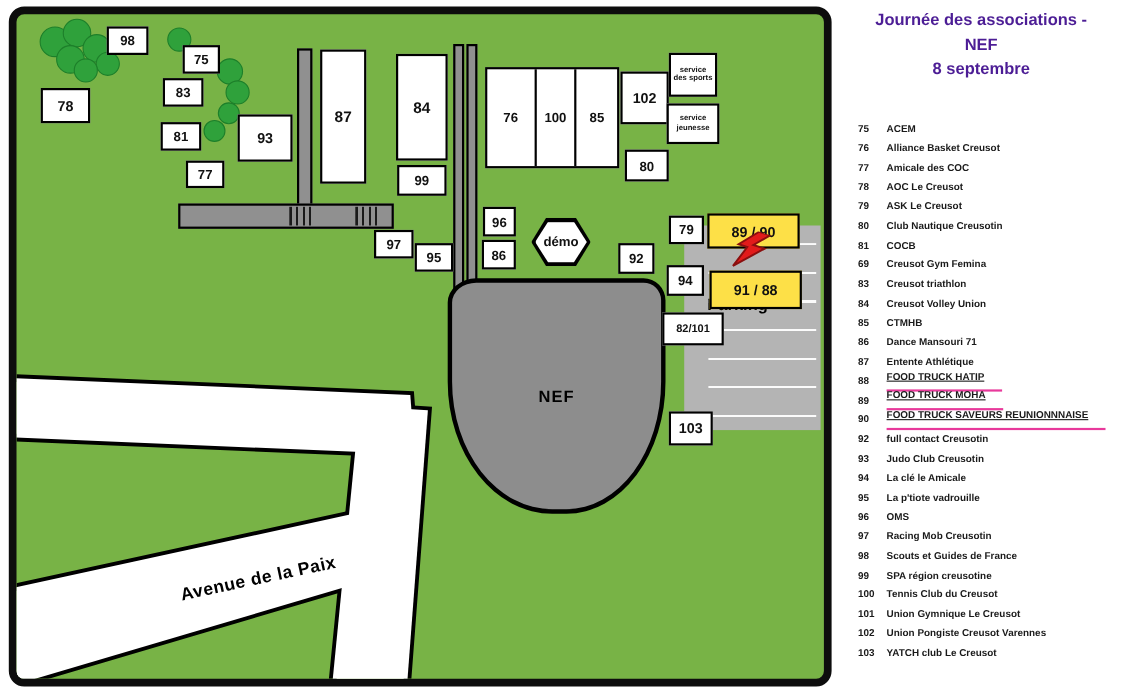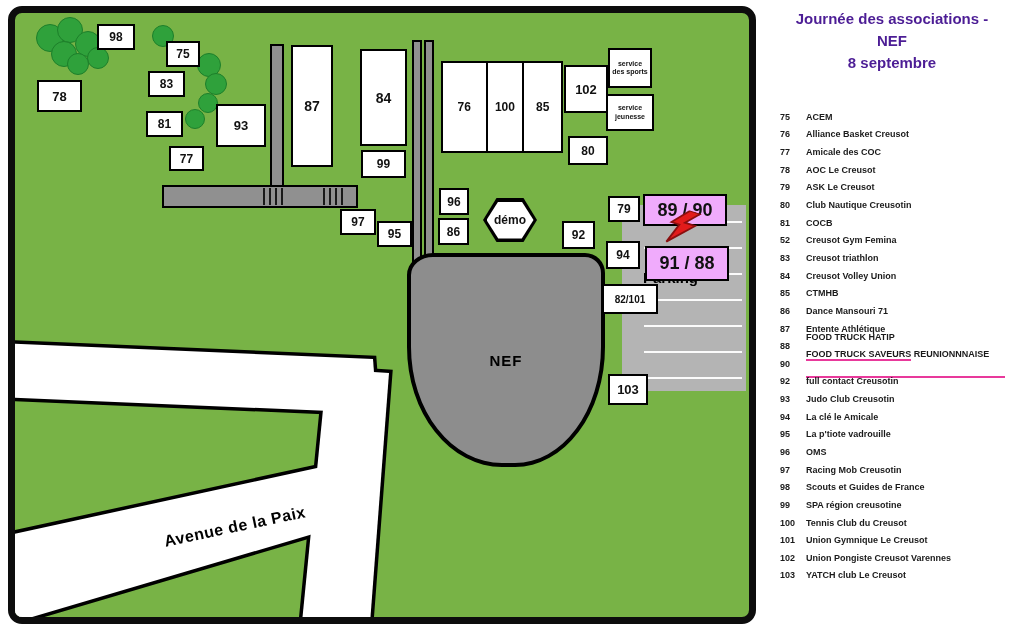--- a/index.html
+++ b/index.html
@@ -15,22 +15,22 @@
   .hatch{position:absolute;background:repeating-linear-gradient(90deg,#1a1a1a 0 2px,transparent 2px 6px);}
   .stand{position:absolute;background:#fff;border:2px solid #000;box-sizing:border-box;
          display:flex;align-items:center;justify-content:center;font-weight:700;font-size:12px;}
   .stand-block{position:absolute;background:#fff;border:2px solid #000;box-sizing:border-box;display:flex;}
   .cell{display:flex;align-items:center;justify-content:center;font-weight:700;font-size:12px;
         border-left:2px solid #000;box-sizing:border-box;}
   .cell:first-child{border-left:none;}
   .svc{position:absolute;background:#fff;border:2px solid #000;box-sizing:border-box;
        display:flex;align-items:center;justify-content:center;text-align:center;
        font-weight:700;font-size:7px;line-height:1.2;padding:1px;}
-  .pink{position:absolute;background:#f0abfc;border:2px solid #000;box-sizing:border-box;
-        display:flex;align-items:center;justify-content:center;font-weight:700;font-size:18px;color:#111;}
+  .pink{position:absolute;background:#fde047;border:2px solid #000;box-sizing:border-box;
+        display:flex;align-items:center;justify-content:center;font-weight:700;font-size:13px;color:#111;}
   .bolt{position:absolute;}
   .hex-outer{position:absolute;width:54px;height:44px;background:#000;
              clip-path:polygon(25% 0,75% 0,100% 50%,75% 100%,25% 100%,0 50%);
              display:flex;align-items:center;justify-content:center;}
   .hex-inner{width:47px;height:37px;background:#fff;
              clip-path:polygon(25% 0,75% 0,100% 50%,75% 100%,25% 100%,0 50%);
              display:flex;align-items:center;justify-content:center;font-weight:700;font-size:12px;}
   .parking{position:absolute;left:607px;top:192px;width:124px;height:186px;background:#b4b4b4;}
   .plines{position:absolute;left:22px;top:16px;right:4px;bottom:10px;
           background:repeating-linear-gradient(180deg,rgba(255,255,255,.95) 0 2px,transparent 2px 26px);}
@@ -43,21 +43,21 @@
   .avenue{position:absolute;left:148px;top:505px;transform:rotate(-12deg);
           font-weight:800;font-size:16px;color:#000;letter-spacing:.5px;white-space:nowrap;}
 
   
   .panel{position:absolute;left:760px;top:0;width:264px;height:633px;background:#fff;}
   .title{margin-top:8px;text-align:center;font-weight:700;font-size:15px;line-height:1.45;color:#4c1d95;}
   .legend{position:absolute;left:20px;top:108px;right:6px;}
   .lrow{display:flex;align-items:center;height:17.65px;}
   .lnum{width:26px;font-weight:700;font-size:9px;color:#1a1a1a;flex-shrink:0;}
   .lname{font-weight:700;font-size:9px;color:#1a1a1a;white-space:nowrap;}
-  .lrow.hl .lname{border-bottom:2.5px solid #e8399b;padding-bottom:17px;padding-right:16px;}
+  .lrow.hl .lname{border-bottom:2.5px solid #e8399b;padding-bottom:7px;padding-right:16px;text-decoration:underline;}
 </style>
 </head>
 <body>
 
 <div class="stage">
 
   <div class="map">
 
     <svg class="roads" viewBox="0 0 734 604" preserveAspectRatio="none">
       <g stroke="#000" stroke-width="7" fill="#fff">
@@ -175,21 +175,21 @@
         </div>
       <div class="lrow">
           <span class="lnum">80</span>
           <span class="lname">Club Nautique Creusotin</span>
         </div>
       <div class="lrow">
           <span class="lnum">81</span>
           <span class="lname">COCB</span>
         </div>
       <div class="lrow">
-          <span class="lnum">52</span>
+          <span class="lnum">69</span>
           <span class="lname">Creusot Gym Femina</span>
         </div>
       <div class="lrow">
           <span class="lnum">83</span>
           <span class="lname">Creusot triathlon</span>
         </div>
       <div class="lrow">
           <span class="lnum">84</span>
           <span class="lname">Creusot Volley Union</span>
         </div>
@@ -203,20 +203,24 @@
         </div>
       <div class="lrow">
           <span class="lnum">87</span>
           <span class="lname">Entente Athlétique</span>
         </div>
       <div class="lrow hl">
           <span class="lnum">88</span>
           <span class="lname">FOOD TRUCK HATIP</span>
         </div>
       <div class="lrow hl">
+          <span class="lnum">89</span>
+          <span class="lname">FOOD TRUCK MOHA</span>
+        </div>
+      <div class="lrow hl">
           <span class="lnum">90</span>
           <span class="lname">FOOD TRUCK SAVEURS REUNIONNNAISE</span>
         </div>
       <div class="lrow">
           <span class="lnum">92</span>
           <span class="lname">full contact Creusotin</span>
         </div>
       <div class="lrow">
           <span class="lnum">93</span>
           <span class="lname">Judo Club Creusotin</span>

